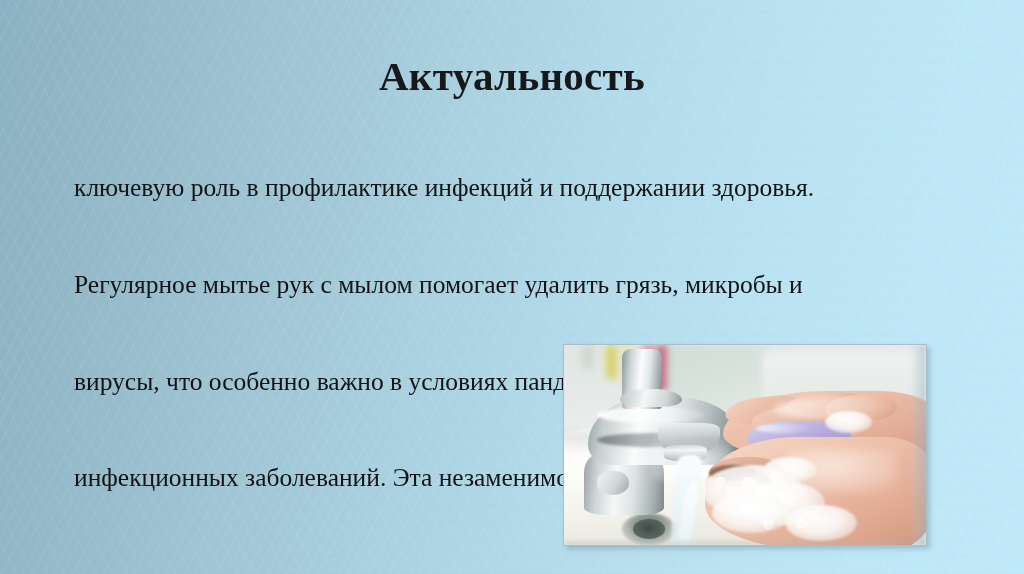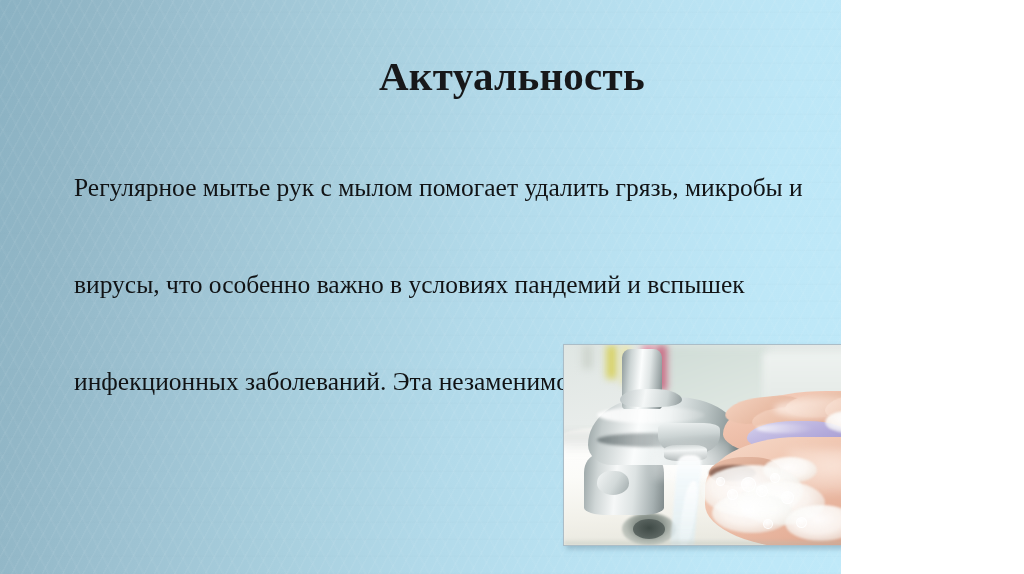--- a/index.html
+++ b/index.html
@@ -8,21 +8,21 @@
   }
   body {
     width: 1024px;
     height: 574px;
     overflow: hidden;
     font-family: "Liberation Serif", "DejaVu Serif", serif;
   }
 
   #slide {
     position: relative;
-    width: 841px;
+    width: 1024px;
     height: 574px;
     overflow: hidden;
     background: linear-gradient(100deg,
                 #8bb2c3 0%,
                 #92b7c7 10%,
                 #9dc2d2 24%,
                 #a8cfde 40%,
                 #b2daea 56%,
                 #b9e2f2 72%,
                 #bde7f7 86%,
@@ -387,20 +387,21 @@
 </head>
 <body>
 
 <div id="slide">
 
   <div id="texture-overlay"></div>
 
   <h1 id="slide-title">Актуальность</h1>
 
   <div id="body-text">
+    <span class="ln">ключевую роль в профилактике инфекций и поддержании здоровья.</span>
     <span class="ln">Регулярное мытье рук с мылом помогает удалить грязь, микробы и</span>
     <span class="ln">вирусы, что особенно важно в условиях пандемий и вспышек</span>
     <span class="ln">инфекционных заболеваний. Эта незаменимость подчеркивает</span>
     
     
   </div>
 
   <div id="photo-frame">
     <div id="photo">
 

